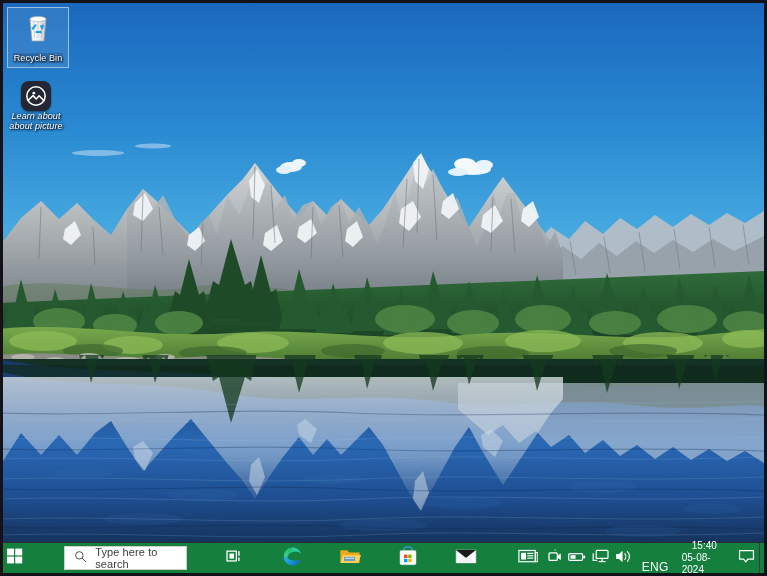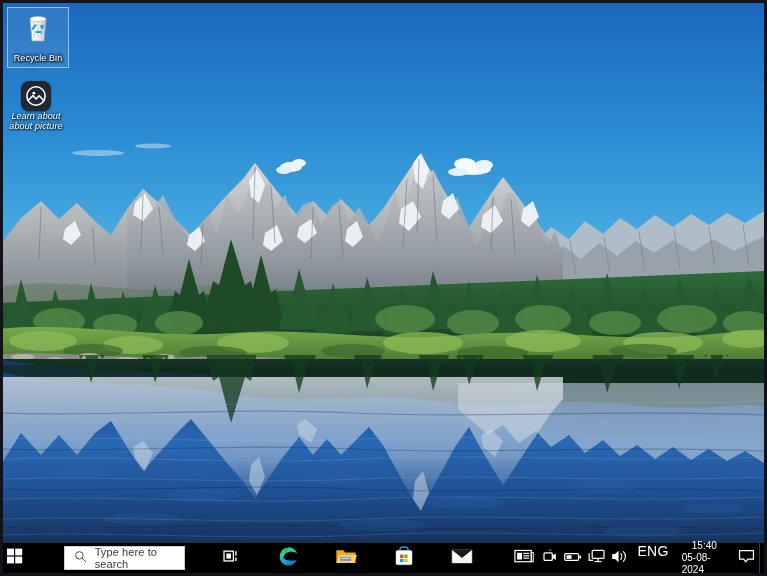--- a/index.html
+++ b/index.html
@@ -65,21 +65,21 @@
     border-radius: 8px;
     display: flex; align-items: center; justify-content: center;
     box-shadow: 0 1px 2px rgba(0,0,0,.45);
   }
 
   
   #taskbar {
     position: absolute;
     left: 0; bottom: 0;
     width: 761px; height: 31px;
-    background: #000000;
+    background: #15803d;
     display: flex;
     align-items: stretch;
     border-top: 1px solid #2a2d34;
     gap: 36px;
   }
   #start-button {
     width: 42px;
     display: flex; align-items: center; justify-content: center;
     cursor: default;
   }
@@ -112,23 +112,23 @@
     padding-right: 0px;
   }
   .tray-icon {
     width: 26px; height: 31px;
     display: flex; align-items: center; justify-content: center;
     cursor: default;
   }
   #tray-news { width: 34px; }
   #tray-lang {
     height: 31px;
-    display: flex; align-items: flex-start; justify-content: center;
+    display: flex; align-items: flex-end; justify-content: center;
     padding: 0 7px;
-    font-size: 14px; color: #ffffff;
+    font-size: 12px; color: #ffffff;
     letter-spacing: .3px;
     cursor: default;
   }
   #clock {
     height: 31px;
     display: flex; flex-direction: column;
     align-items: center; justify-content: center;
     padding: 0 7px 0 6px;
     color: #ffffff;
     cursor: default;

